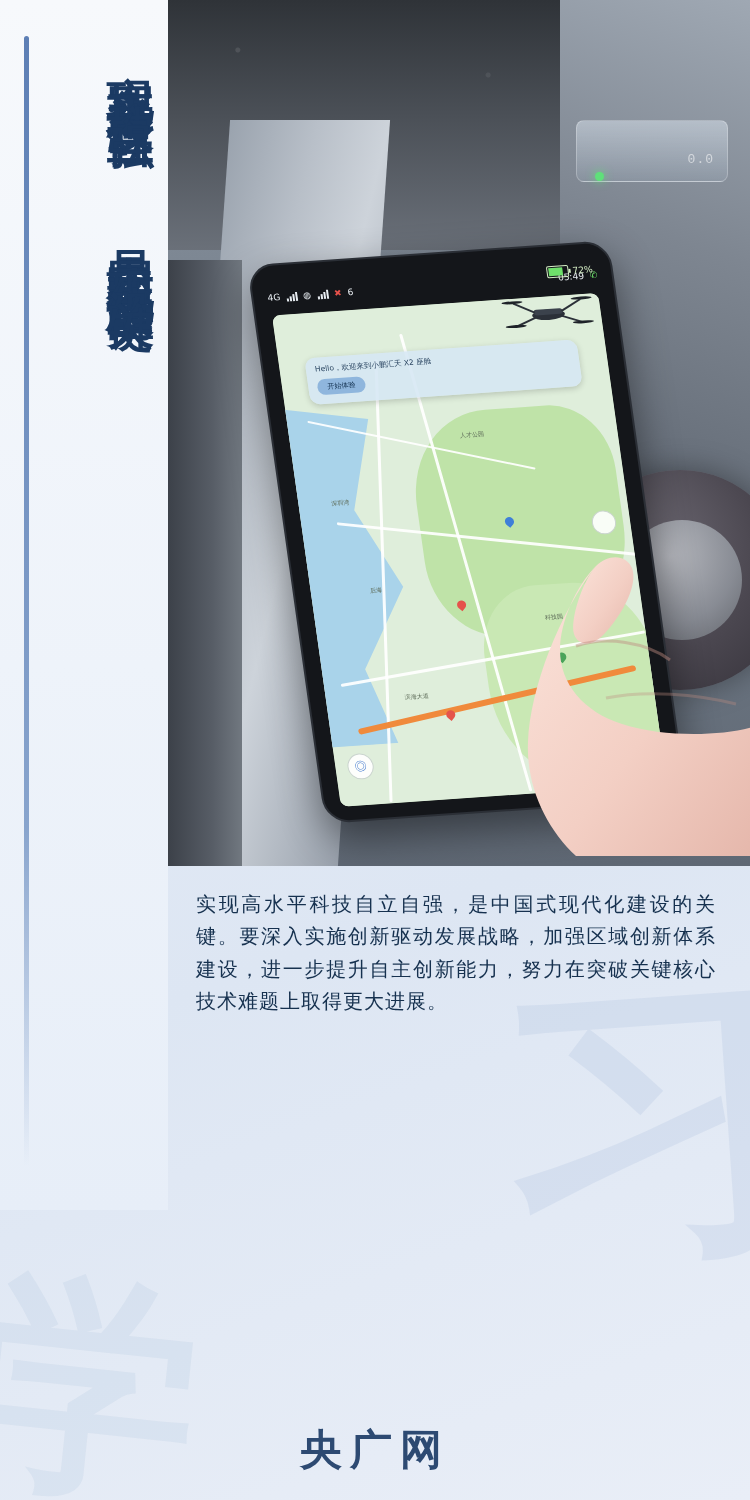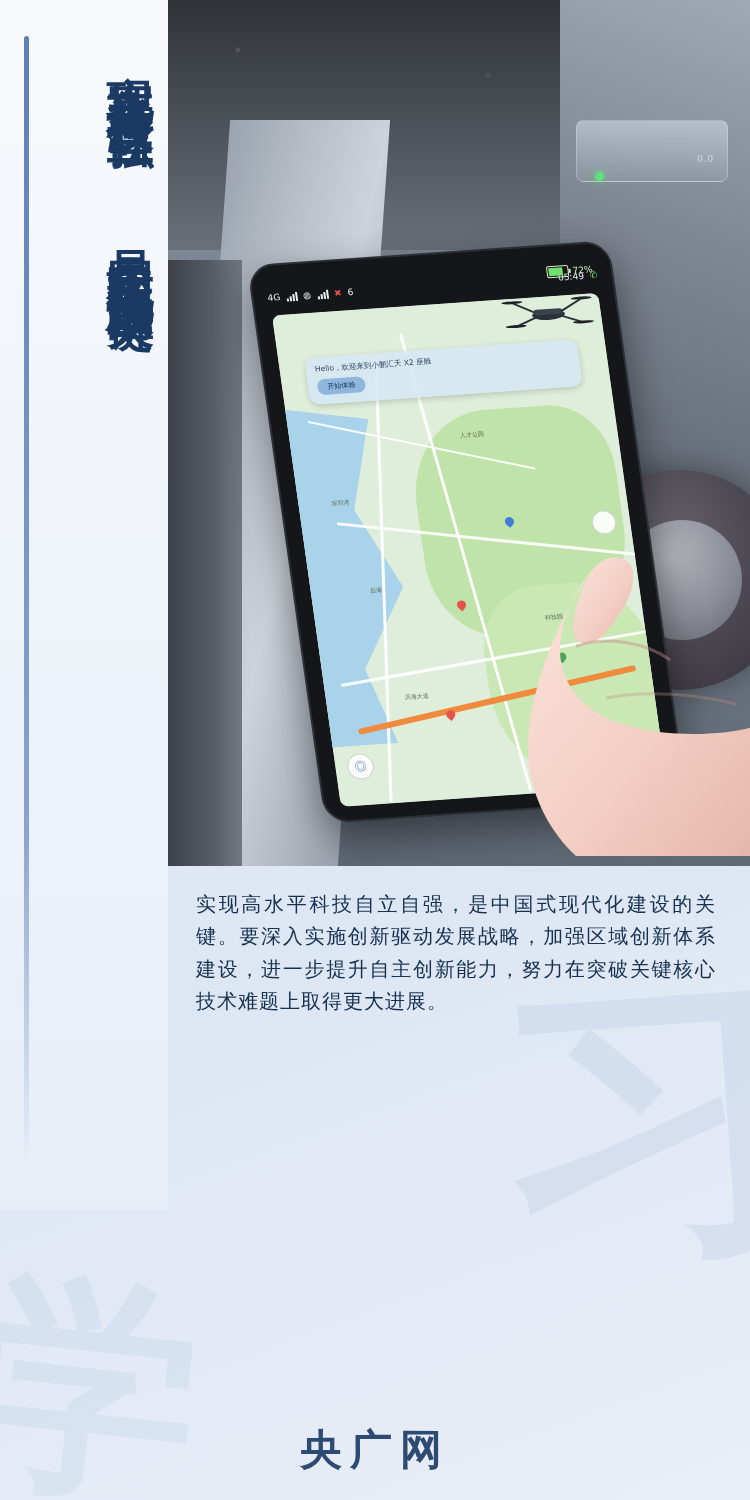--- a/index.html
+++ b/index.html
@@ -172,23 +172,23 @@
     height: 9px;
     border-radius: 50%;
     background: #5fe07a;
     box-shadow: 0 0 10px #5fe07a;
   }
   .dial-num {
     position: absolute;
     right: 36px;
     top: 152px;
     color: rgba(255,255,255,.55);
-    font-size: 11px;
+    font-size: 13px;
     letter-spacing: 1px;
-    font-family: Liberation Serif, serif;
+    font-family: Liberation Mono, monospace;
   }
 
   
   .tablet {
     position: absolute;
     left: 118px;
     top: 250px;
     width: 358px;
     height: 560px;
     background: #14161a;

